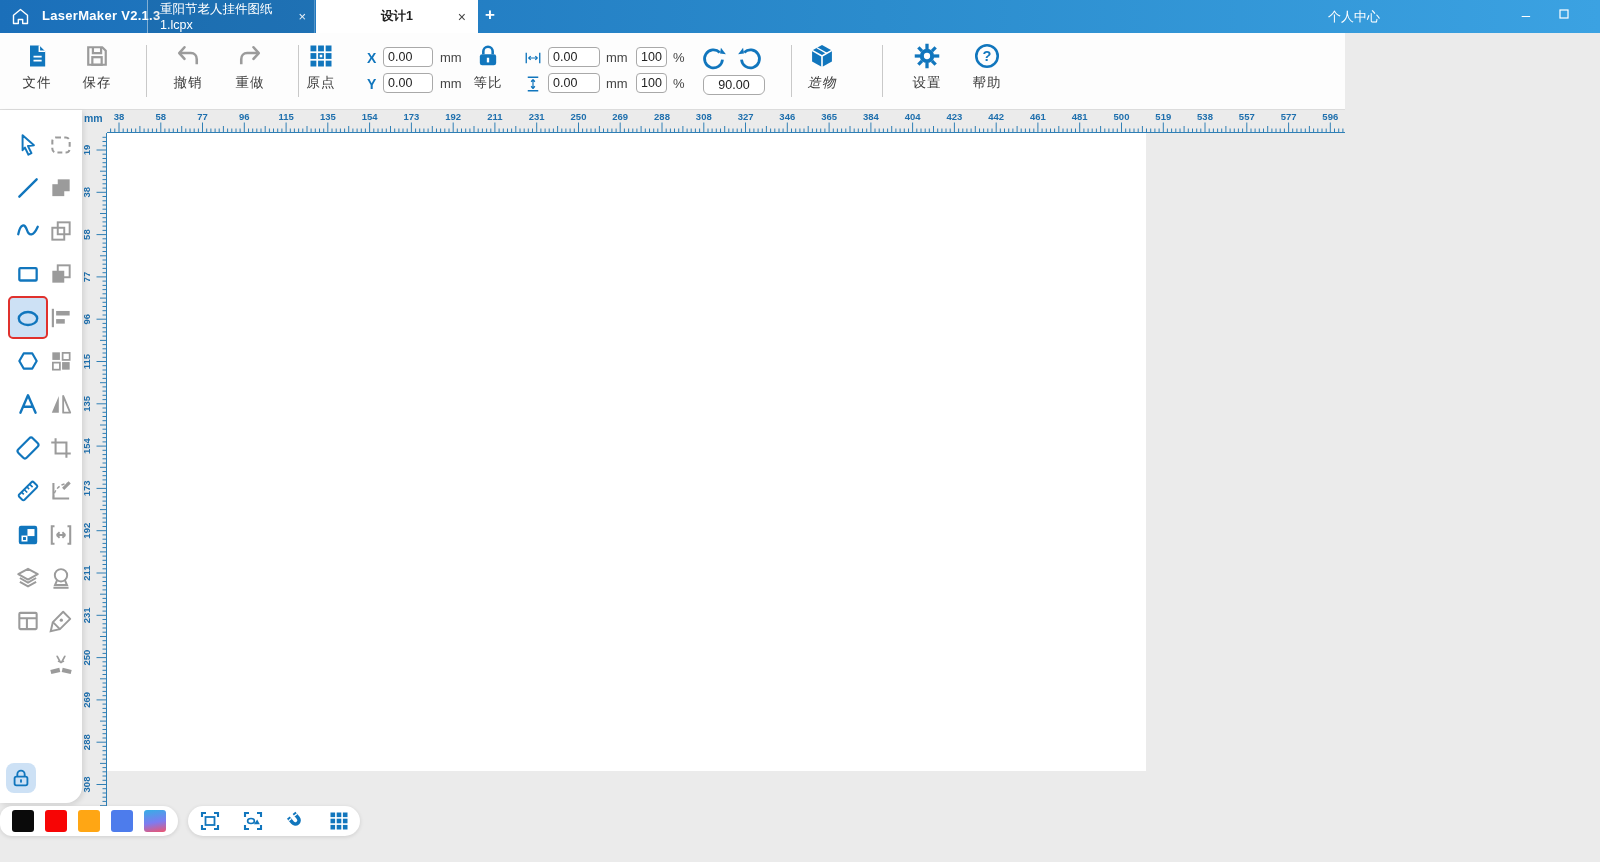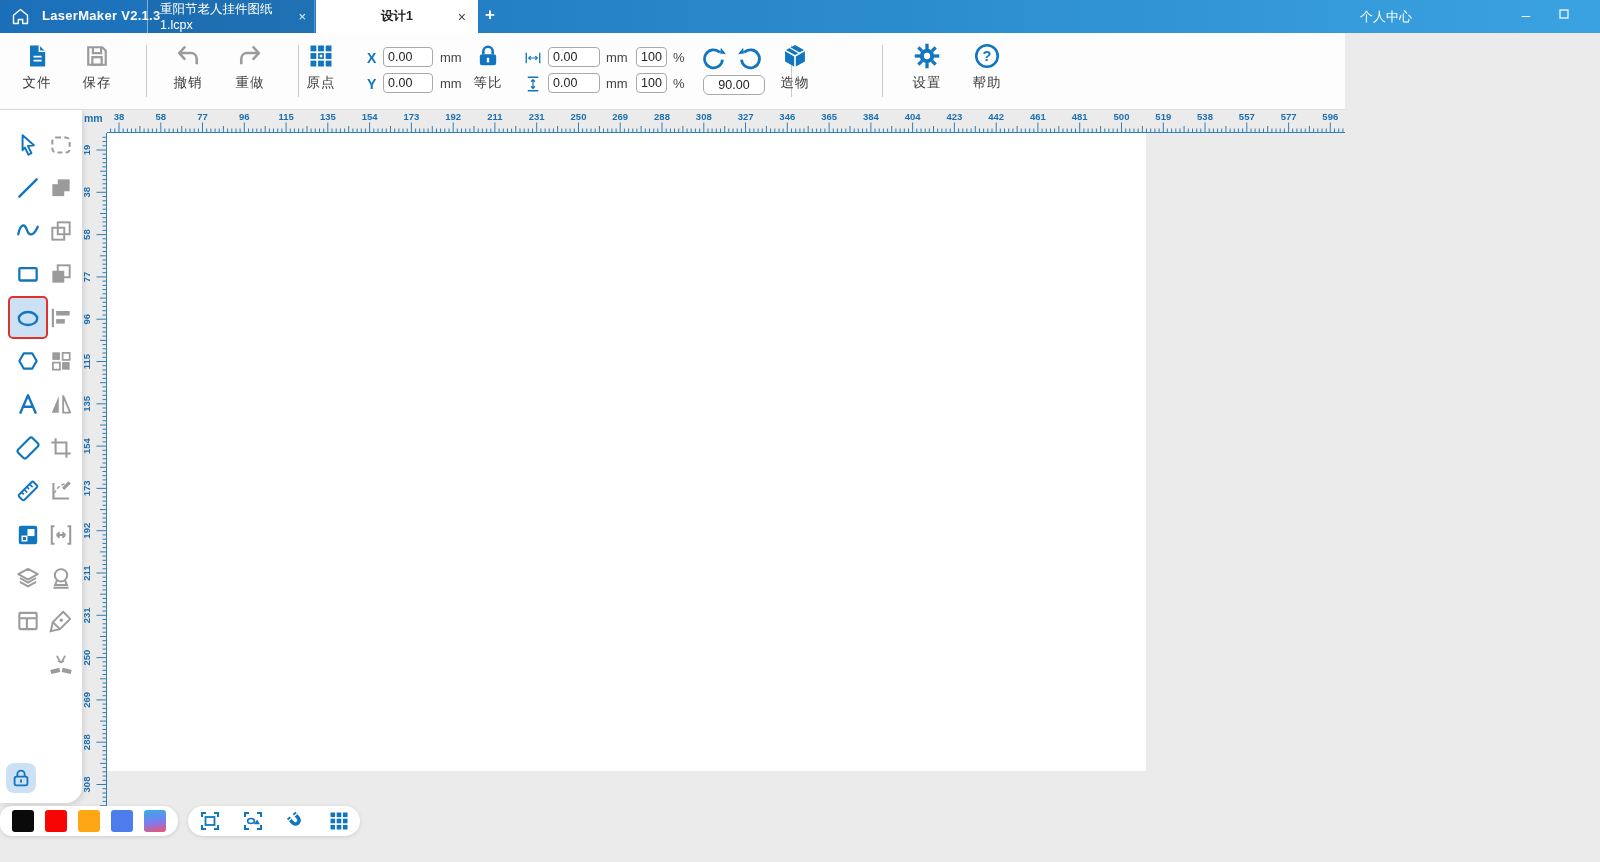--- a/index.html
+++ b/index.html
@@ -14,21 +14,21 @@
   .tb-home{position:absolute;left:10px;top:6px;width:21px;height:21px;}
   .tb-title{position:absolute;left:42px;top:8px;color:#fff;font-size:13px;font-weight:bold;letter-spacing:.3px;text-align:center;}
   .tb-tab-doc{position:absolute;left:147px;top:0;height:33px;width:168px;background:rgba(0,0,0,.06);
     border-left:1px solid rgba(255,255,255,.45);border-right:1px solid rgba(255,255,255,.25);
     color:#fff;font-size:12.5px;display:flex;align-items:center;padding:0 8px 0 12px;box-sizing:border-box;}
   .tb-tab-doc .x{margin-left:8px;font-size:13px;opacity:.9;}
   .tb-tab-active{position:absolute;left:316px;top:0;height:33px;width:162px;background:#fff;color:#222;
     font-size:12.5px;font-weight:bold;display:flex;align-items:center;justify-content:center;}
   .tb-tab-active .x{position:absolute;right:12px;color:#444;font-weight:normal;font-size:14px;}
   .tb-plus{position:absolute;left:485px;top:5px;color:#fff;font-size:17px;font-weight:bold;}
-  .tb-user{position:absolute;left:1360px;top:8px;color:#fff;font-size:13px;}
+  .tb-user{position:absolute;left:1328px;top:8px;color:#fff;font-size:13px;}
   .tb-win{position:absolute;top:0;width:34px;height:33px;color:#fff;text-align:center;line-height:30px;font-size:15px;}
 
   
   .toolbar{position:absolute;left:0;top:33px;width:1345px;height:77px;background:#fdfdfd;
     border-bottom:1px solid #dcdcdc;box-sizing:border-box;}
   .tbtn{position:absolute;top:9px;text-align:center;cursor:pointer;}
   .ticon{width:28px;height:28px;margin:0 auto;}
   .tlabel{font-size:13.5px;color:#3a3a3a;margin-top:4px;letter-spacing:1px;white-space:nowrap;}
   .sep{position:absolute;top:12px;width:1px;height:52px;background:#c9c9c9;}
   .blue{color:#1176bd;} .gray{color:#9b9b9b;}
@@ -204,21 +204,21 @@
     </div>
   <div class="rot-icon" style="left:737px;top:12px;">
       <svg viewBox="0 0 24 24">
         <path d="M4 13a8 8 0 1 0 2.4-6.4" fill="none" stroke="currentColor" stroke-width="2.4"></path>
         <path d="M5.4 2.4l.8 5.2-5.2.6z" fill="currentColor"></path>
       </svg>
     </div>
   <input class="tinput" style="left: 703px; top: 42px; width: 62px; text-align: center; border-radius: 6px;" value="90.00">
 
   <div class="sep" style="left:791px;"></div>
-  <div class="tbtn" style="left:768px;width:54px;">
+  <div class="tbtn" style="left:795px;width:54px;font-style:italic;">
     <div class="ticon blue">
         <svg viewBox="0 0 24 24">
           <path d="M12 2.5L20.5 7.2V16.8L12 21.5L3.5 16.8V7.2Z" fill="currentColor"></path>
           <path d="M3.5 7.2L12 12L20.5 7.2M12 12V21.5" stroke="#fff" stroke-width="1.4" fill="none"></path>
           <path d="M7.6 4.9l8.6 4.8" stroke="#fff" stroke-width="1.1"></path>
         </svg>
       </div>
     <div class="tlabel">造物</div>
   </div>
   <div class="sep" style="left:882px;"></div>

